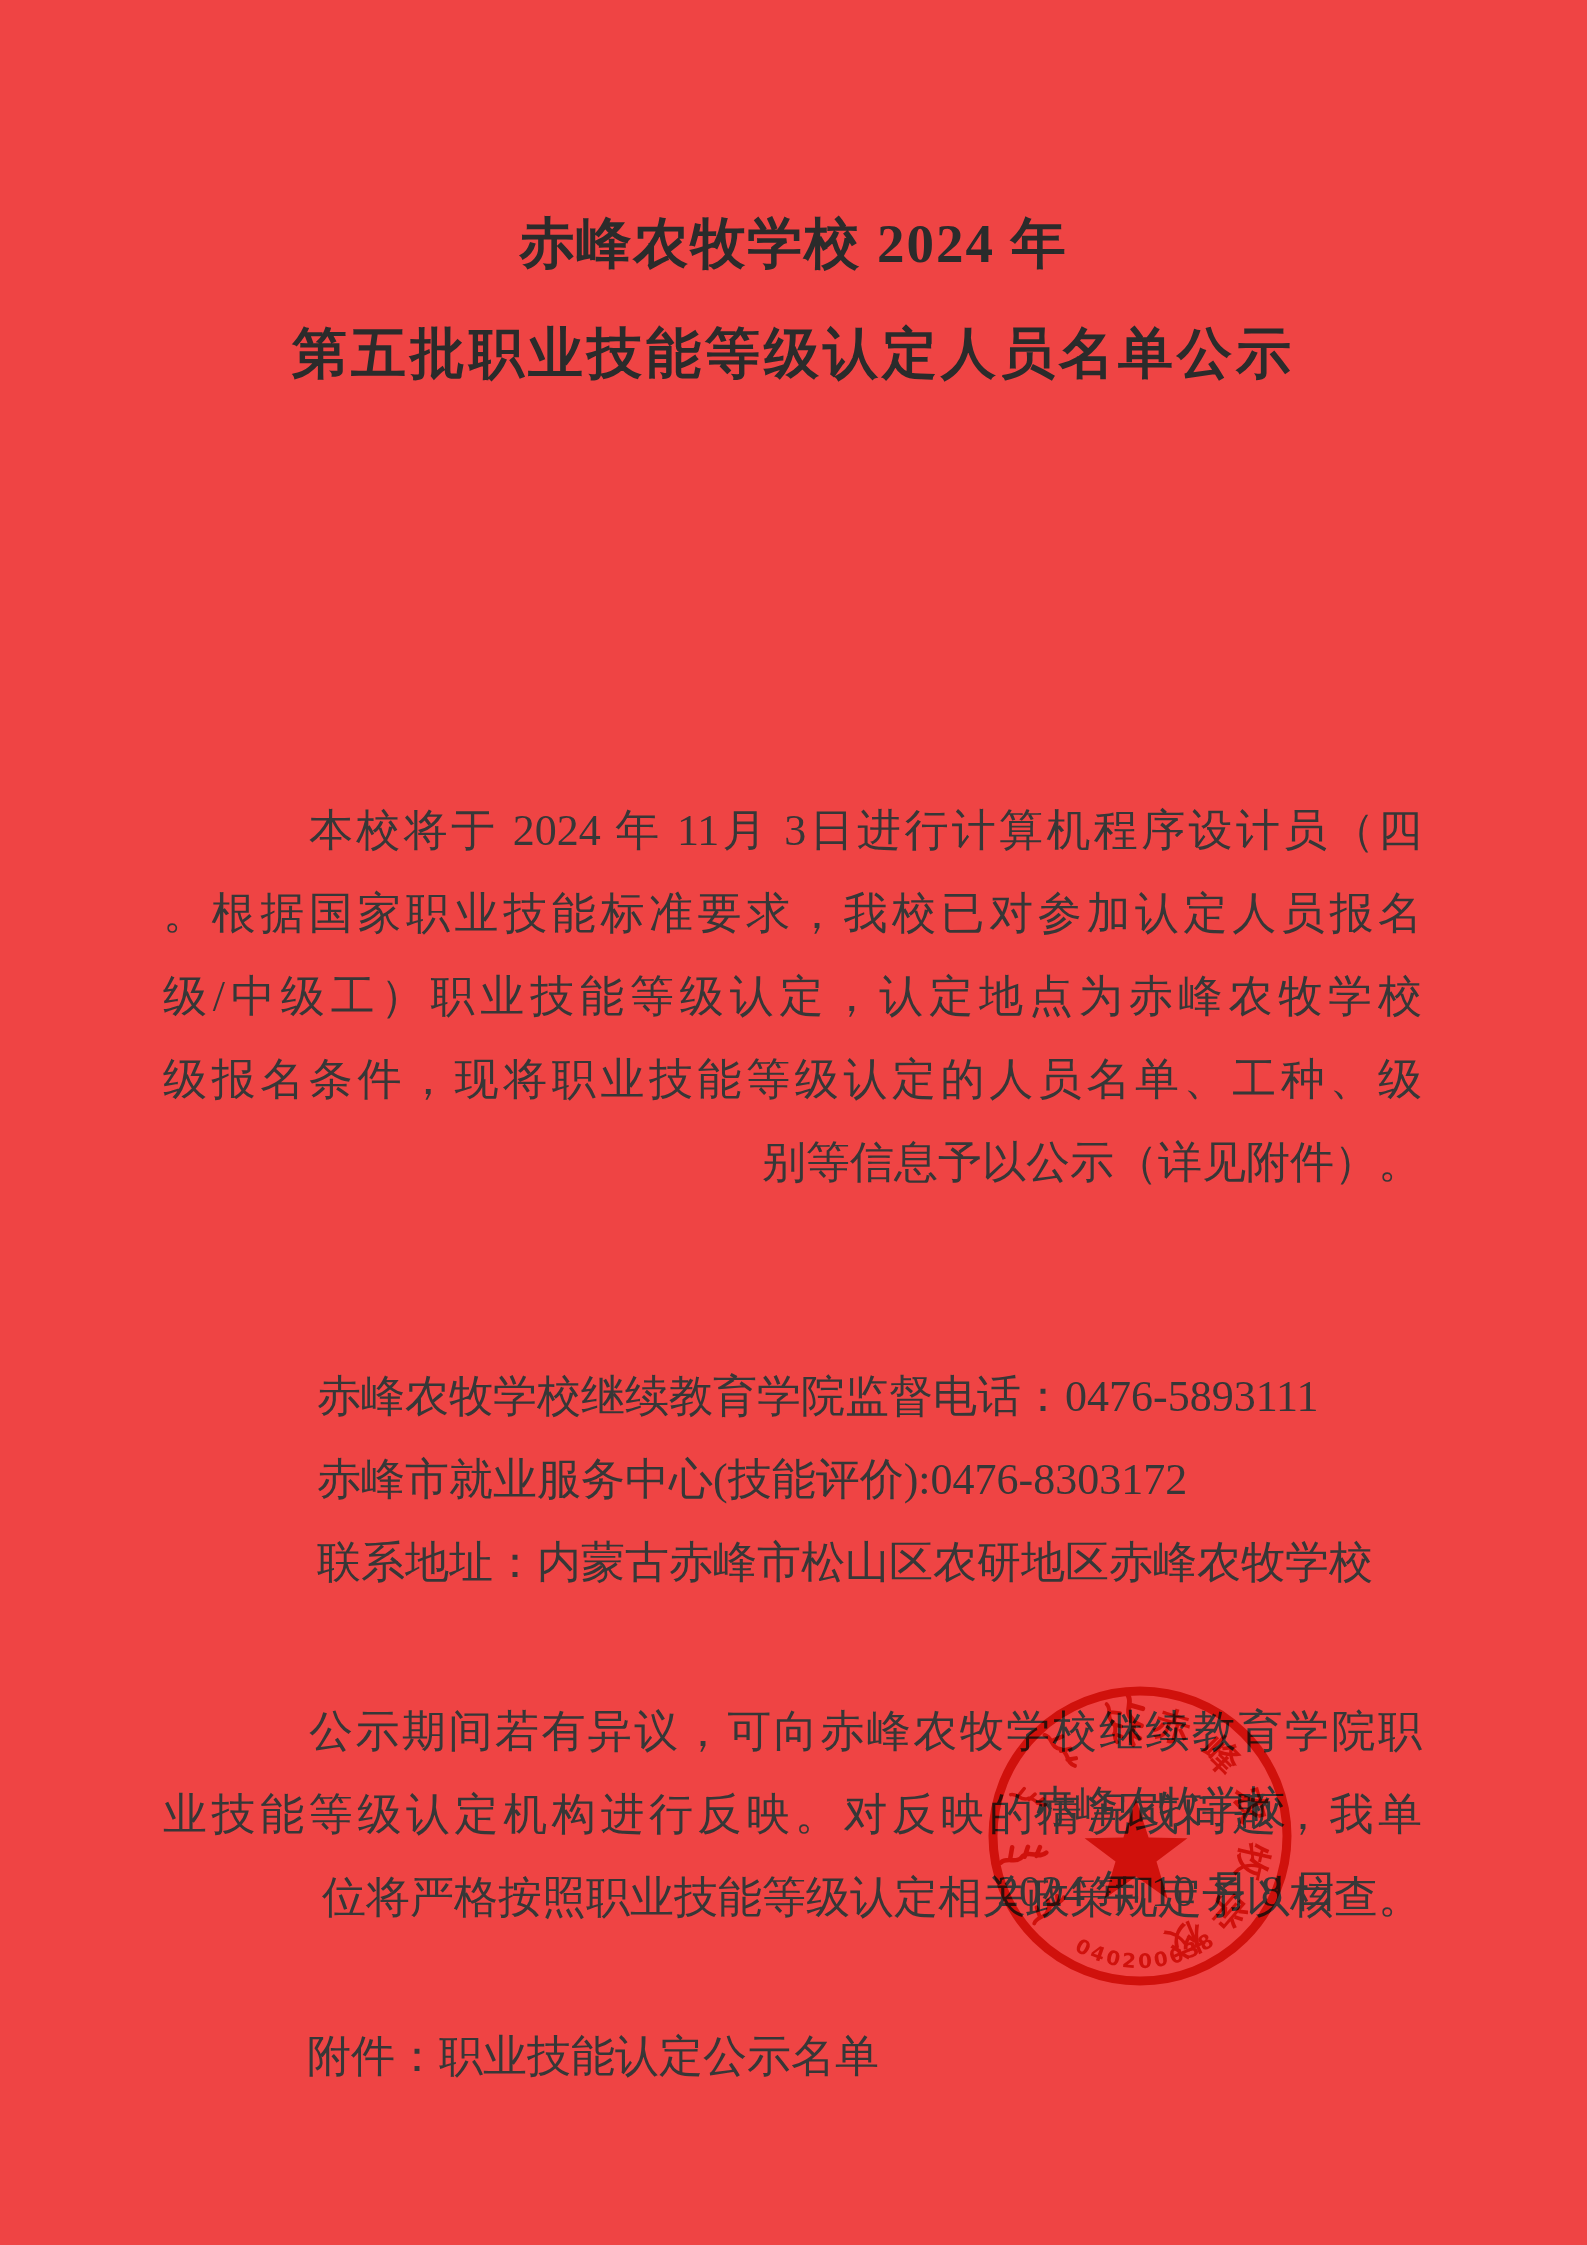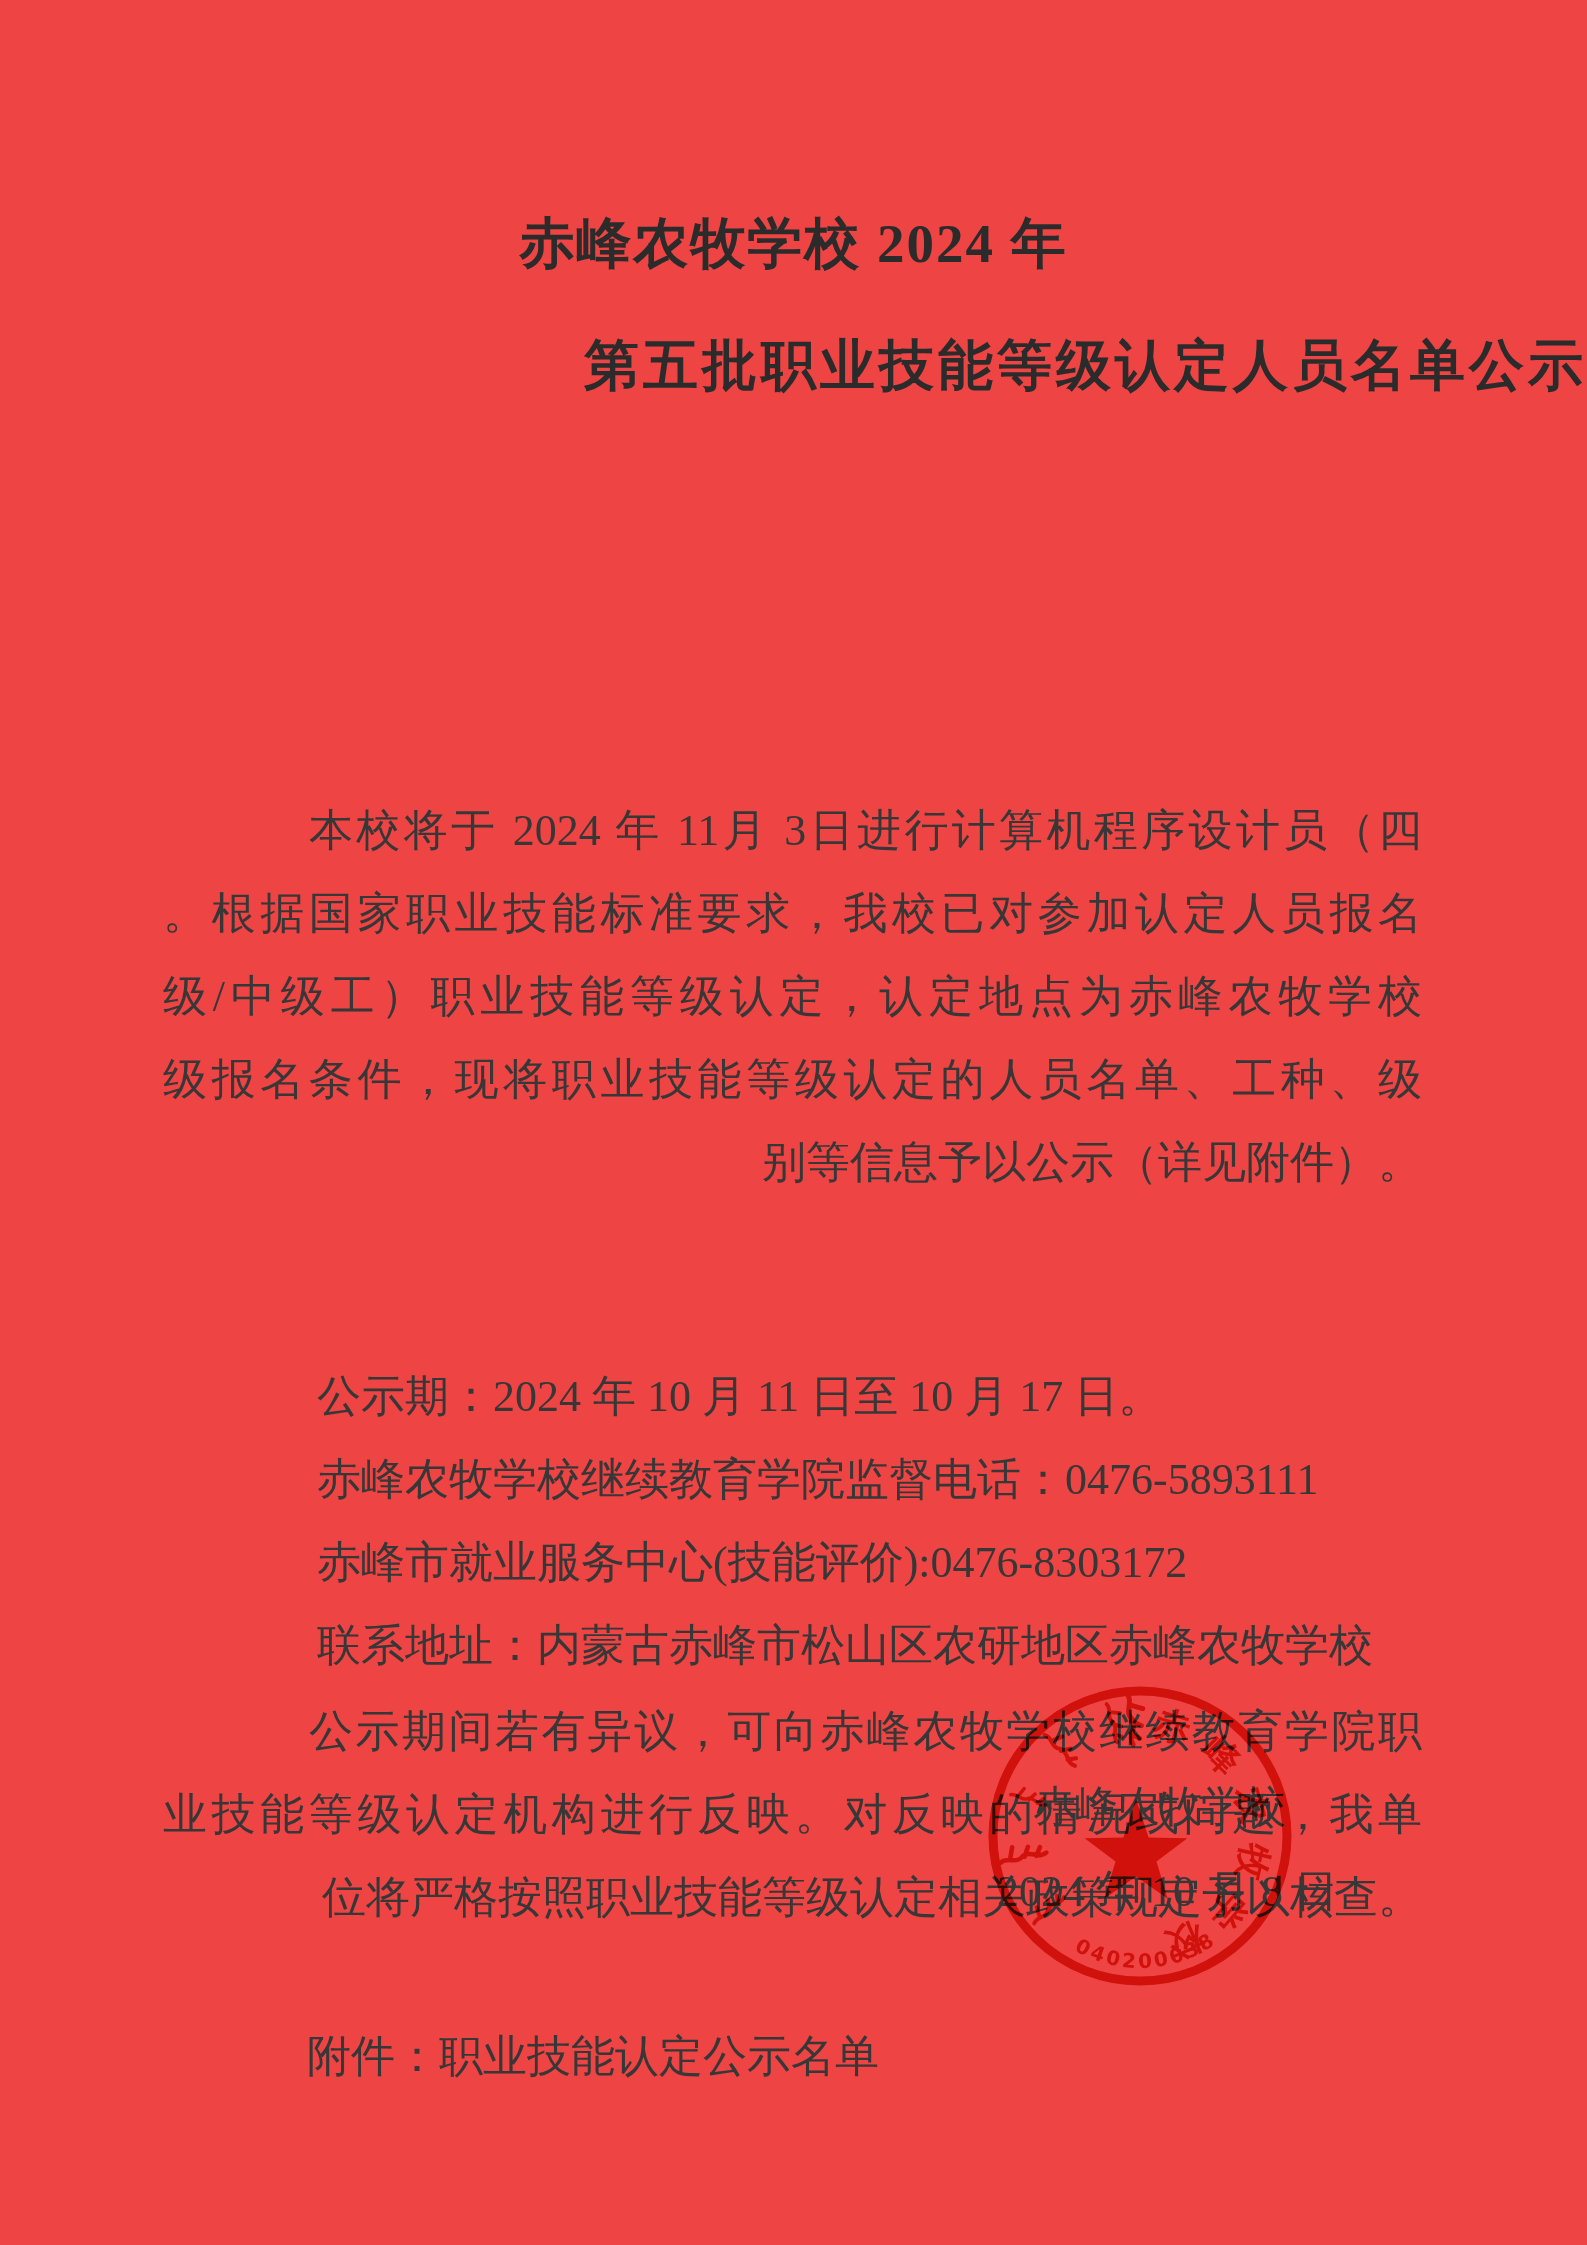--- a/index.html
+++ b/index.html
@@ -14,21 +14,21 @@
   .title{
     position:absolute;left:0;right:0;
     text-align:center;
     font-weight:700;
     color:#2b2b2b;
     font-size:55px;
     line-height:60px;
     white-space:pre;
   }
   .title1{top:214px;letter-spacing:2px;}
-  .title2{top:336px;letter-spacing:4px;text-align:right;}
+  .title2{top:324px;letter-spacing:4px;}
   .block{
     position:absolute;left:163px;width:1259px;
     font-size:44px;line-height:83px;
     color:#373737;
     white-space:pre-wrap;
   }
   .para div.line{text-align:justify;text-align-last:justify;}
   .para div.line:last-of-type{text-align:right;text-align-last:auto;}
   .para div.line:first-of-type{text-indent:146px;}
   .plain div.line{text-align:left;text-indent:154px;}
@@ -72,21 +72,21 @@
 
   <div class="title title1">赤峰农牧学校 2024 年</div>
   <div class="title title2">第五批职业技能等级认定人员名单公示</div>
 
   <div class="block para p1">
     
   <div class="line">本校将于 2024 年 11月 3日进行计算机程序设计员（四</div><div class="line">。根据国家职业技能标准要求，我校已对参加认定人员报名</div><div class="line">级/中级工）职业技能等级认定，认定地点为赤峰农牧学校</div><div class="line">级报名条件，现将职业技能等级认定的人员名单、工种、级</div><div class="line">别等信息予以公示（详见附件）。</div></div>
 
   <div class="block plain contact">
     
-  <div class="line">公示期：2024 年 10 月 11 日至 10 月 17 日。</div><div class="line">赤峰农牧学校继续教育学院监督电话：0476-5893111</div><div class="line">赤峰市就业服务中心(技能评价):0476-8303172</div><div class="line">联系地址：内蒙古赤峰市松山区农研地区赤峰农牧学校</div></div>
+  <div class="line">赤峰农牧学校继续教育学院监督电话：0476-5893111</div><div class="line">赤峰市就业服务中心(技能评价):0476-8303172</div><div class="line">联系地址：内蒙古赤峰市松山区农研地区赤峰农牧学校</div></div>
 
   <div class="block para p2">
     
   <div class="line">公示期间若有异议，可向赤峰农牧学校继续教育学院职</div><div class="line">业技能等级认定机构进行反映。对反映的情况或问题，我单</div><div class="line">位将严格按照职业技能等级认定相关政策规定予以核查。</div></div>
 
   <div class="sig sig-org">赤峰农牧学校</div>
   <div class="sig sig-date">2024 年 10 月 8 日</div>
 
   <div class="attach">附件：职业技能认定公示名单</div>
 

